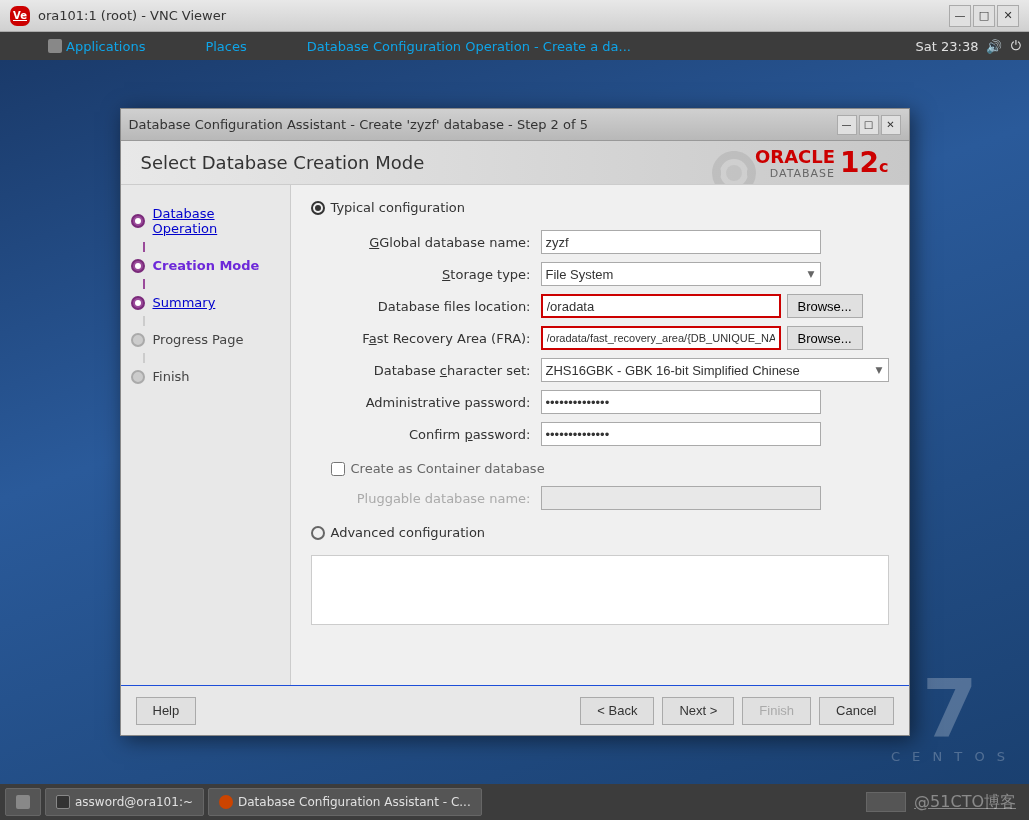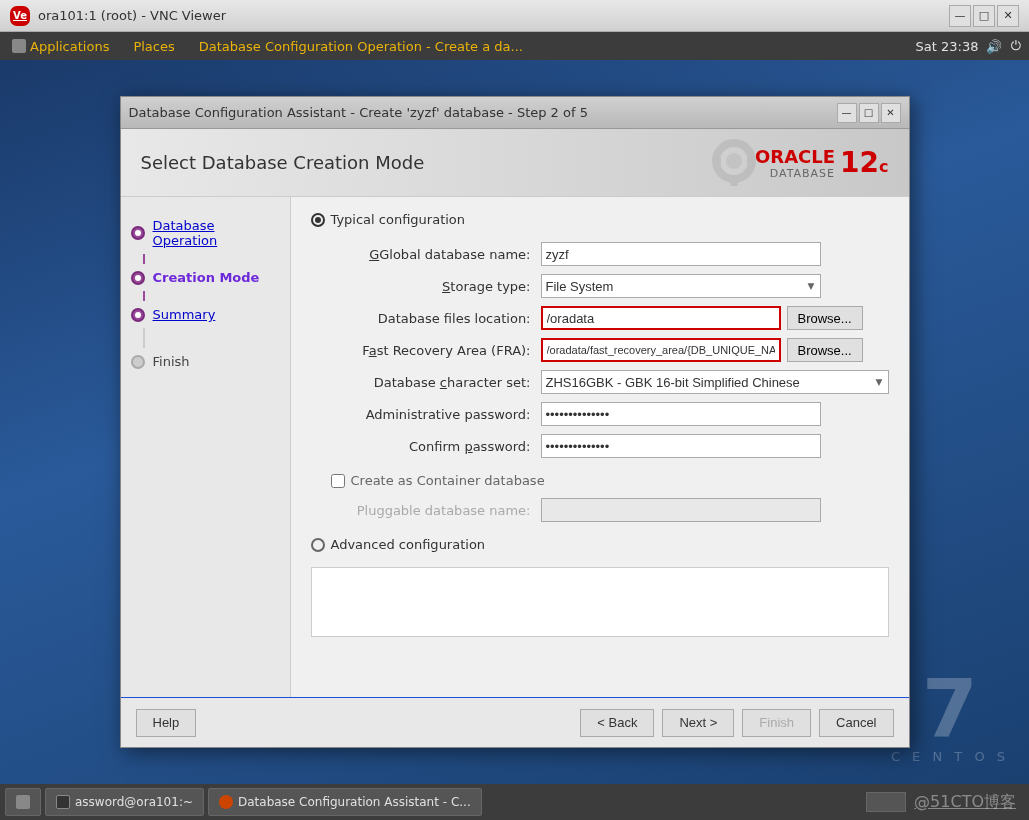--- a/index.html
+++ b/index.html
@@ -79,24 +79,25 @@
       background: #3c3c3c;
       display: flex;
       align-items: center;
       z-index: 150;
     }
     .top-menubar .menu-item {
       padding: 4px 12px;
       height: 100%;
       display: flex;
       align-items: center;
-      color: #eab308;
+      color: #0ea5e9;
       font-size: 13px;
       cursor: pointer;
       gap: 4px;
+      margin-left: 36px;
     }
     .top-menubar .menu-item .icon-sm {
       width: 14px;
       height: 14px;
       background: #888;
       border-radius: 2px;
     }
     .top-menubar .right-area {
       margin-left: auto;
       display: flex;
@@ -242,21 +243,21 @@
       justify-content: center;
       cursor: pointer;
       font-size: 10px;
       color: #333;
       margin-left: 2px;
     }
 
     
     .dialog-header {
       background: linear-gradient(to right, #e8e8e8, #c8c8c8);
-      height: 68px;
+      height: 44px;
       display: flex;
       align-items: center;
       padding: 6px 20px;
       border-bottom: 1px solid #ccc;
       position: relative;
       overflow: hidden;
     }
     .dialog-header-title {
       font-size: 18px;
       color: #333;
@@ -632,20 +633,24 @@
           <div class="step-connector"></div>
 
           <div class="sidebar-step">
             <div class="step-bullet done">
               <div style="width:6px;height:6px;border-radius:50%;background:white;"></div>
             </div>
             <span class="step-label link">Summary</span>
           </div>
           <div class="step-connector pending"></div>
 
+          <div class="sidebar-step">
+            <div class="step-bullet pending"></div>
+            <span class="step-label">Progress Page</span>
+          </div>
           <div class="step-connector pending"></div>
 
           <div class="sidebar-step">
             <div class="step-bullet pending"></div>
             <span class="step-label">Finish</span>
           </div>
         </div>
 
         <div class="dialog-content">
 

